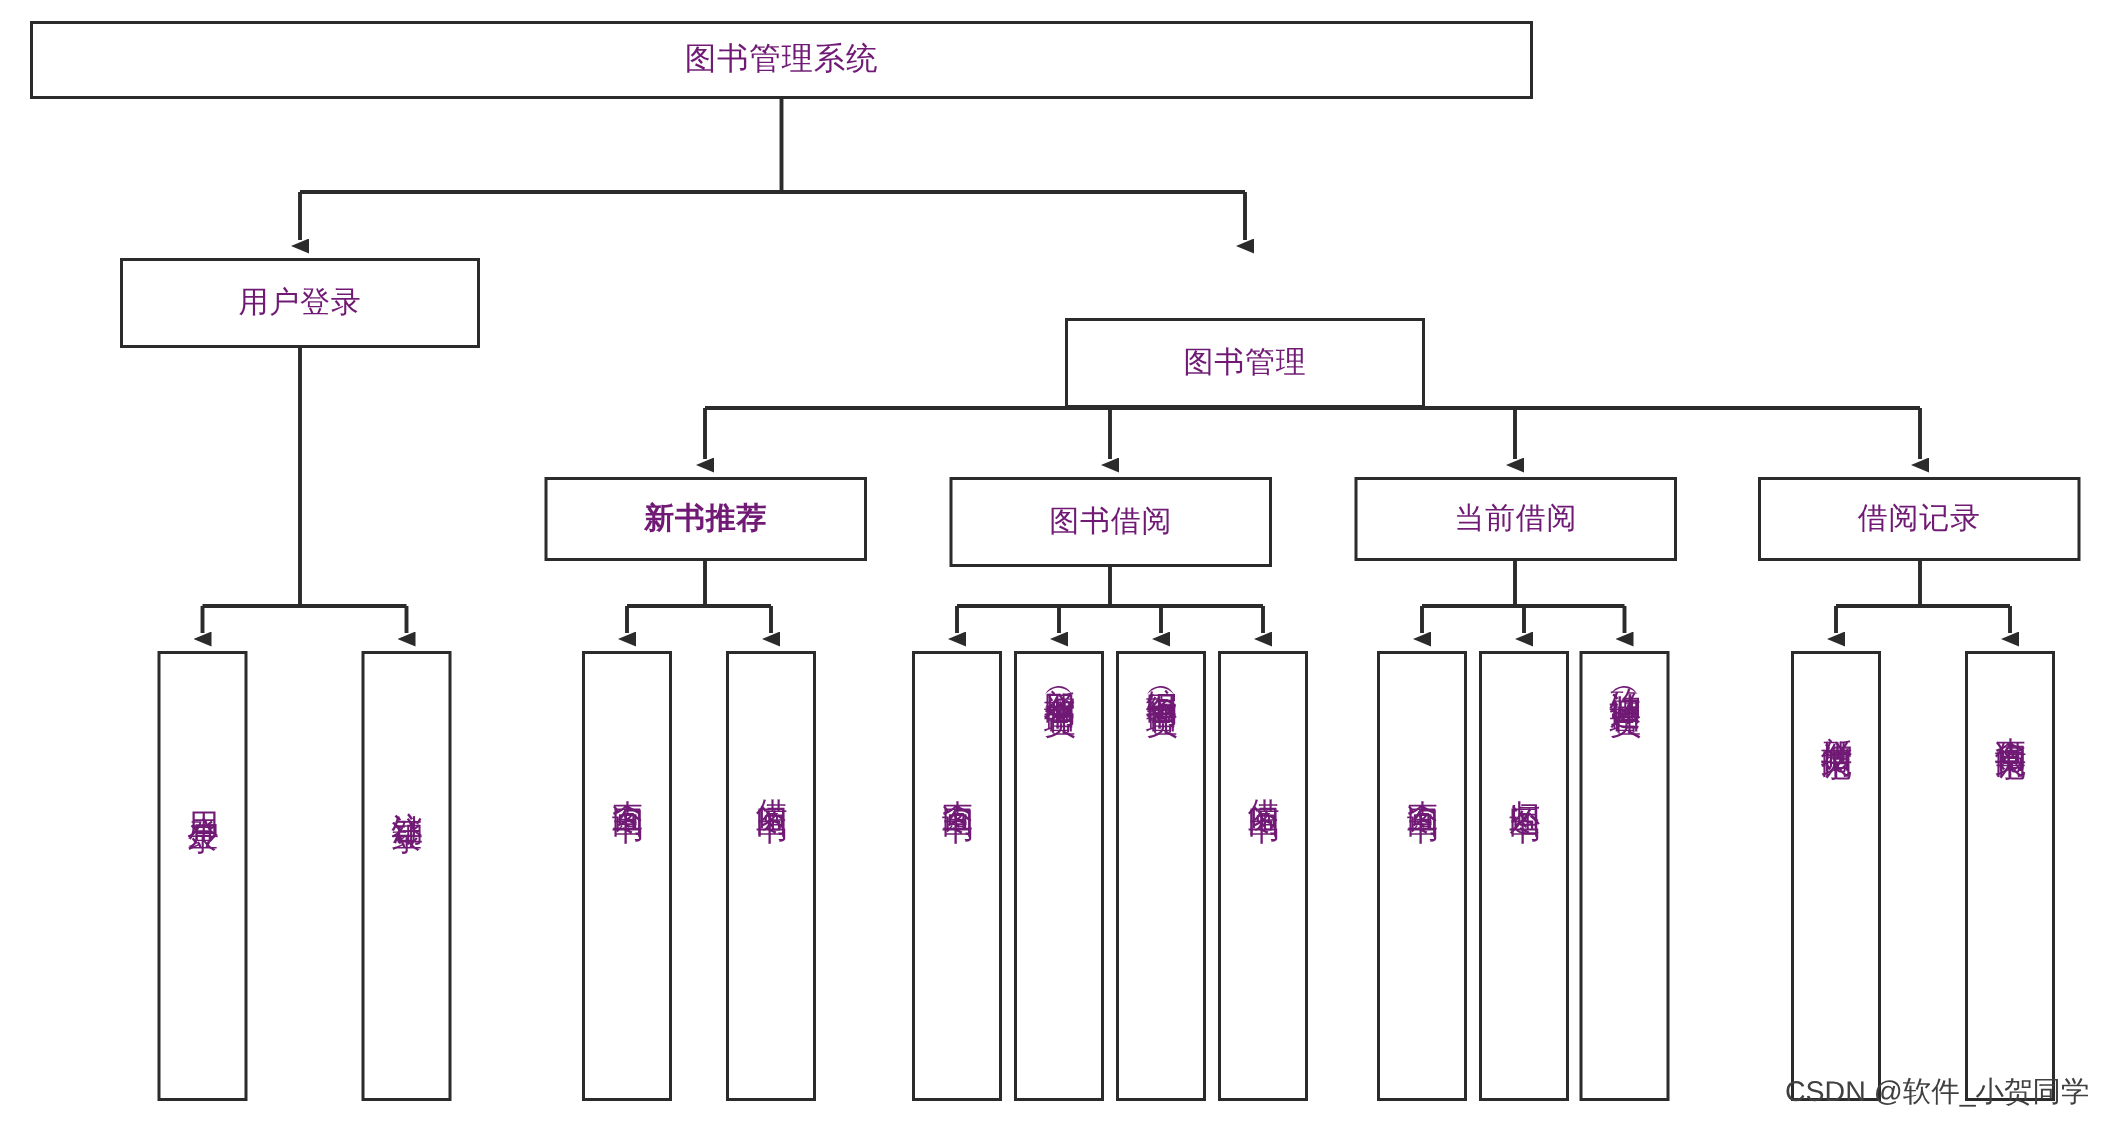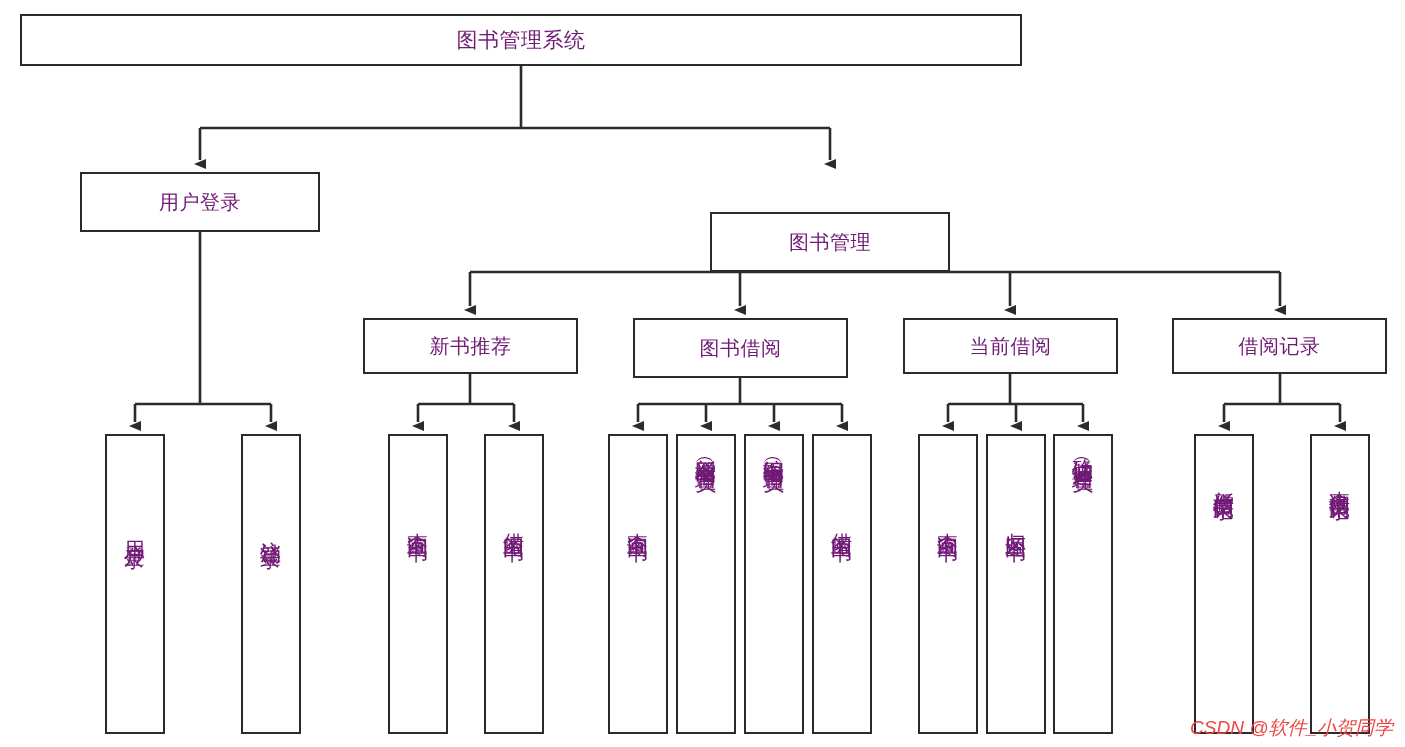--- a/index.html
+++ b/index.html
@@ -51,24 +51,23 @@
     letter-spacing:3px;
     white-space:nowrap;
   }
   .node.leaf.tall .label{letter-spacing:2px;}
 
   #watermark{
     position:absolute;
     right:12px;
     bottom:6px;
     font-size:19px;
-    color:#ef4444;
+    color:#404040;
     white-space:nowrap;
     pointer-events:none;
-    font-style:italic;
   }
 </style>
 </head>
 <body>
 
 <div id="canvas">
 
   <svg id="svg-layer" viewBox="0 0 1405 747" xmlns="http://www.w3.org/2000/svg">
     <defs>
       <marker id="arrow" markerWidth="10" markerHeight="12" refX="1" refY="6" orient="auto" markerUnits="userSpaceOnUse">
@@ -126,21 +125,21 @@
     <span class="label">图书管理系统</span>
   </div>
 
   <div class="node branch" style="left:80px;top:172px;width:240px;height:60px;">
     <span class="label">用户登录</span>
   </div>
   <div class="node branch" style="left:710px;top:172px;width:240px;height:60px;margin-top:40px;">
     <span class="label">图书管理</span>
   </div>
 
-  <div class="node branch" style="left:363px;top:318px;width:215px;height:56px;">
+  <div class="node branch" style="left:363px;top:318px;width:215px;height:56px;font-weight:bold;">
     <span class="label">新书推荐</span>
   </div>
   <div class="node branch" style="left:633px;top:318px;width:215px;height:60px;">
     <span class="label">图书借阅</span>
   </div>
   <div class="node branch" style="left:1172px;top:318px;width:215px;height:56px;">
     <span class="label">借阅记录</span>
   </div>
   <div class="node branch" style="left:903px;top:318px;width:215px;height:56px;">
     <span class="label">当前借阅</span>

